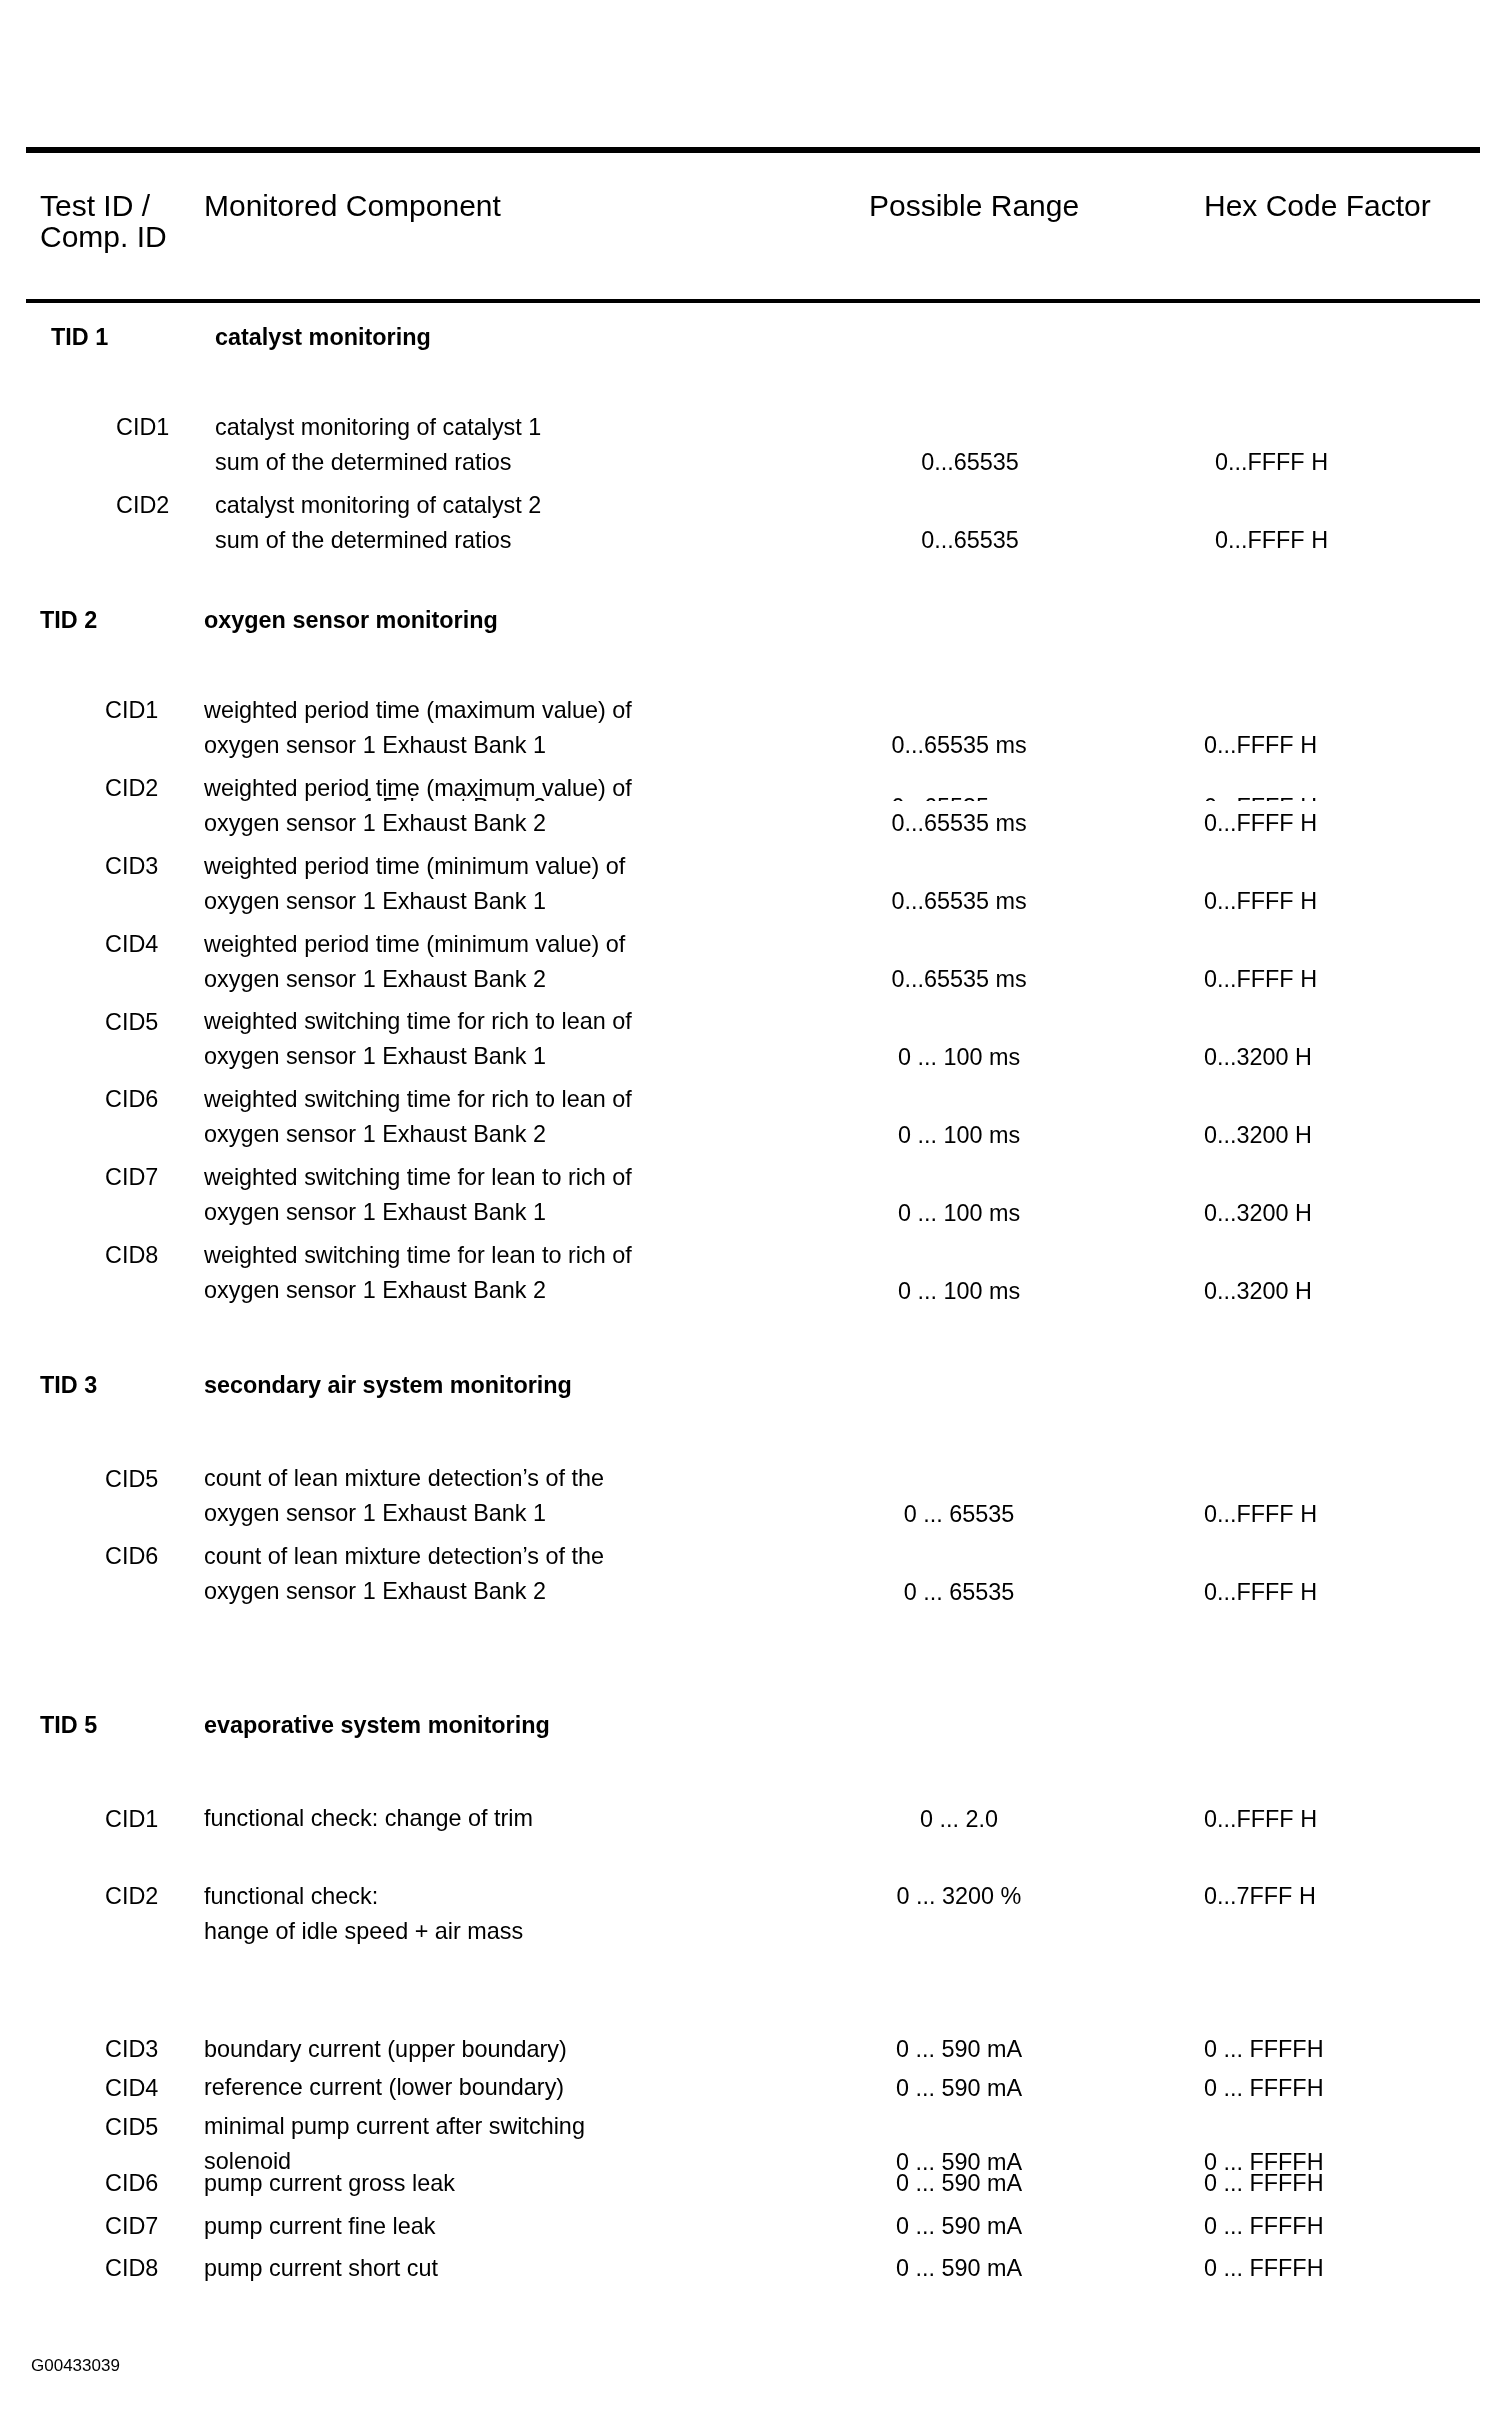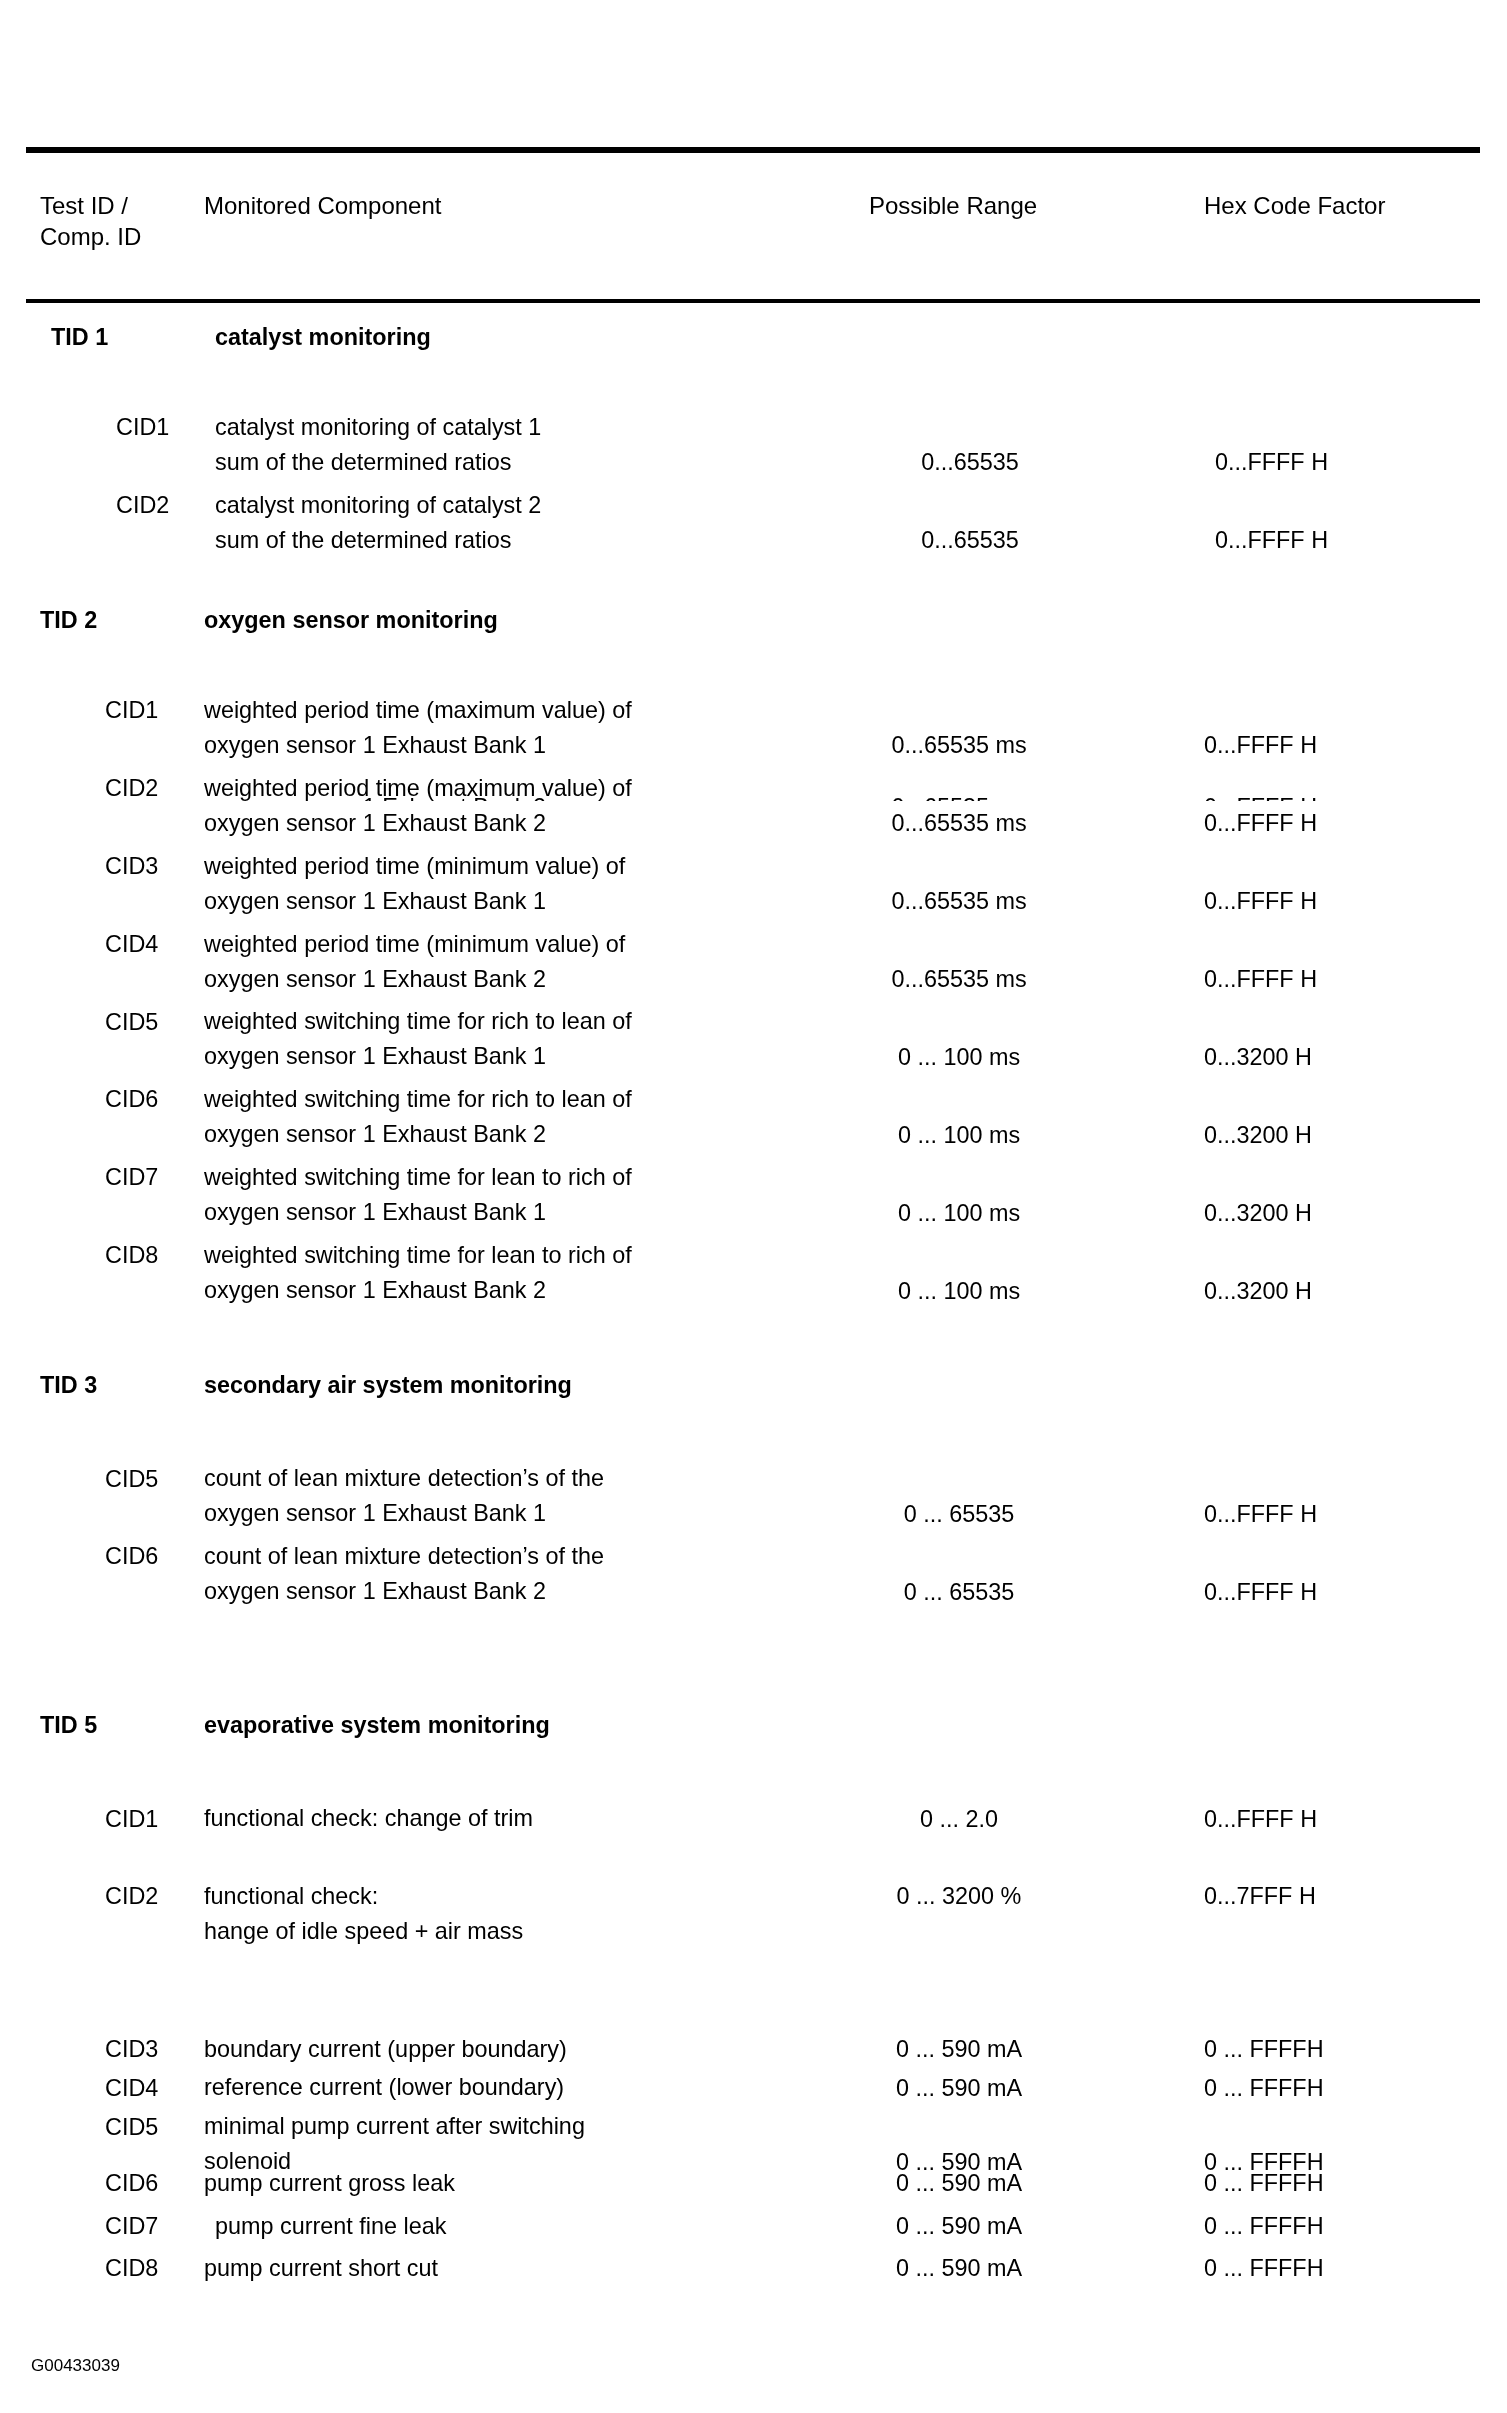--- a/index.html
+++ b/index.html
@@ -53,21 +53,21 @@
   
   .col-headers {
     position: absolute;
     left: 0;
     top: 190px;
     width: 1508px;
     height: 85px;
   }
   .ch {
     position: absolute;
-    font-size: 24px;
+    font-size: 30px;
     line-height: 31px;
     white-space: pre-line;
   }
   .ch-testid { left: 40px;  top: 0; }
   .ch-comp   { left: 204px; top: 0; }
   .ch-range  { left: 869px; top: 0; }
   .ch-hex    { left: 1204px; top: 0; }
 
   
   .body-area {
@@ -328,21 +328,21 @@
           <div class="cid-hex" style="top: 393px;">0 ... FFFFH</div>
         </div>
         <div class="cid-row">
           <div class="cid-id" style="top: 414px;">CID6</div>
           <div class="cid-desc" style="top: 412px;">pump current gross leak</div>
           <div class="cid-range" style="top: 414px;">0 ... 590 mA</div>
           <div class="cid-hex" style="top: 414px;">0 ... FFFFH</div>
         </div>
         <div class="cid-row">
           <div class="cid-id" style="top: 457px;">CID7</div>
-          <div class="cid-desc" style="top: 455px; margin-left: 11px;">pump current fine leak</div>
+          <div class="cid-desc" style="top: 455px;">pump current fine leak</div>
           <div class="cid-range" style="top: 457px;">0 ... 590 mA</div>
           <div class="cid-hex" style="top: 457px;">0 ... FFFFH</div>
         </div>
         <div class="cid-row">
           <div class="cid-id" style="top: 499px;">CID8</div>
           <div class="cid-desc" style="top: 497px;">pump current short cut</div>
           <div class="cid-range" style="top: 499px;">0 ... 590 mA</div>
           <div class="cid-hex" style="top: 499px;">0 ... FFFFH</div>
         </div>
       </div>

